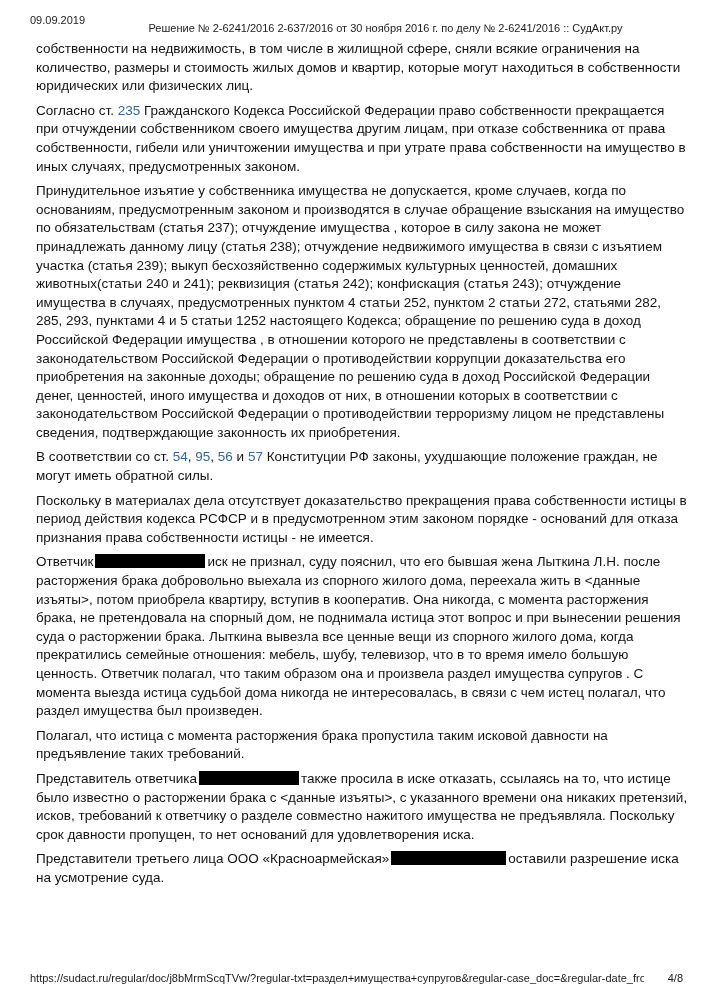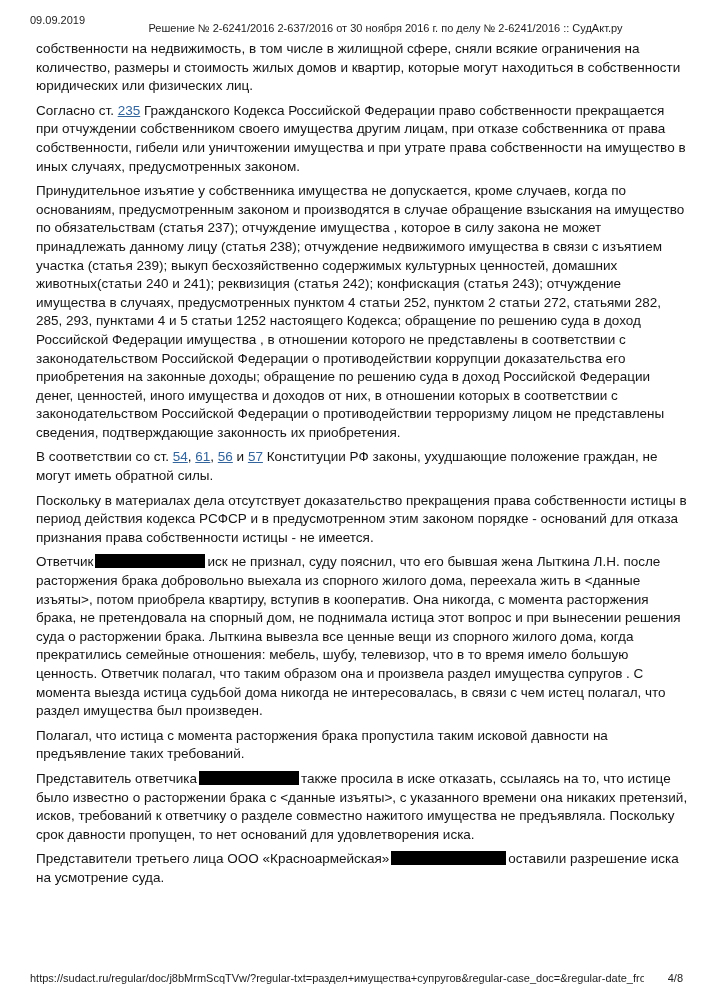--- a/index.html
+++ b/index.html
@@ -36,21 +36,20 @@
   p.para {
     font-size: 13.5px;
     line-height: 18.6px;
     margin-bottom: 6px;
     color: #141414;
     text-align: left;
   }
   .b { font-weight: normal; }
   .doclink {
     color: var(--link, #33659c);
-    text-decoration: underline;
     cursor: pointer;
   }
   .redaction {
     display: inline-block;
     height: 14px;
     background: var(--redact, #000);
     vertical-align: -2px;
     margin: 0 2px;
   }
   .print-footer {
@@ -73,21 +72,21 @@
 
   <div class="print-header">
     <span class="date">09.09.2019</span>
     <span class="title">Решение № 2-6241/2016 2-637/2016 от 30 ноября 2016 г. по делу № 2-6241/2016 :: СудАкт.ру</span>
   </div>
 
   <main class="content" id="doc-body">
       <p class="para"><span class="">собственности на недвижимость, в том числе в жилищной сфере, сняли всякие ограничения на количество, размеры и стоимость жилых домов и квартир, которые могут находиться в собственности юридических или физических лиц.</span></p>
       <p class="para"><span class="">Согласно ст. </span><a class="doclink">235</a><span class=""> Гражданского Кодекса Российской Федерации право собственности прекращается при отчуждении собственником своего </span><span class="b">имущества</span><span class=""> другим лицам, при отказе собственника от права собственности, гибели или уничтожении </span><span class="b">имущества</span><span class=""> и при утрате права собственности на </span><span class="b">имущество</span><span class=""> в иных случаях, предусмотренных законом.</span></p>
       <p class="para"><span class="">Принудительное изъятие у собственника </span><span class="b">имущества</span><span class=""> не допускается, кроме случаев, когда по основаниям, предусмотренным законом и производятся в случае обращение взыскания на </span><span class="b">имущество</span><span class=""> по обязательствам (статья 237); отчуждение </span><span class="b">имущества</span><span class=""> , которое в силу закона не может принадлежать данному лицу (статья 238); отчуждение недвижимого </span><span class="b">имущества</span><span class=""> в связи с изъятием участка (статья 239); выкуп бесхозяйственно содержимых культурных ценностей, домашних животных(статьи 240 и 241); реквизиция (статья 242); конфискация (статья 243); отчуждение </span><span class="b">имущества</span><span class=""> в случаях, предусмотренных пунктом 4 статьи 252, пунктом 2 статьи 272, статьями 282, 285, 293, пунктами 4 и 5 статьи 1252 настоящего Кодекса; обращение по решению суда в доход Российской Федерации </span><span class="b">имущества</span><span class=""> , в отношении которого не представлены в соответствии с законодательством Российской Федерации о противодействии коррупции доказательства его приобретения на законные доходы; обращение по решению суда в доход Российской Федерации денег, ценностей, иного </span><span class="b">имущества</span><span class=""> и доходов от них, в отношении которых в соответствии с законодательством Российской Федерации о противодействии терроризму лицом не представлены сведения, подтверждающие законность их приобретения.</span></p>
-      <p class="para"><span class="">В соответствии со ст. </span><a class="doclink">54</a><span class="">, </span><a class="doclink">61</a><span class="">, </span><a class="doclink">56</a><span class=""> и </span><a class="doclink">57</a><span class=""> Конституции РФ законы, ухудшающие положение граждан, не могут иметь обратной силы.</span></p>
+      <p class="para"><span class="">В соответствии со ст. </span><a class="doclink">54</a><span class="">, </span><a class="doclink">95</a><span class="">, </span><a class="doclink">56</a><span class=""> и </span><a class="doclink">57</a><span class=""> Конституции РФ законы, ухудшающие положение граждан, не могут иметь обратной силы.</span></p>
       <p class="para"><span class="">Поскольку в материалах дела отсутствует доказательство прекращения права собственности истицы в период действия кодекса РСФСР и в предусмотренном этим законом порядке - оснований для отказа признания права собственности истицы - не имеется.</span></p>
       <p class="para"><span class="">Ответчик</span><span class="redaction" style="width: 110px;"></span><span class="">иск не признал, суду пояснил, что его бывшая жена Лыткина Л.Н. после расторжения брака добровольно выехала из спорного жилого дома, переехала жить в &lt;данные изъяты&gt;, потом приобрела квартиру, вступив в кооператив. Она никогда, с момента расторжения брака, не претендовала на спорный дом, не поднимала истица этот вопрос и при вынесении решения суда о расторжении брака. Лыткина вывезла все ценные вещи из спорного жилого дома, когда прекратились семейные отношения: мебель, шубу, телевизор, что в то время имело большую ценность. Ответчик полагал, что таким образом она и произвела </span><span class="b">раздел имущества супругов</span><span class=""> . С момента выезда истица судьбой дома никогда не интересовалась, в связи с чем истец полагал, что </span><span class="b">раздел имущества</span><span class=""> был произведен.</span></p>
       <p class="para"><span class="">Полагал, что истица с момента расторжения брака пропустила таким исковой давности на предъявление таких требований.</span></p>
       <p class="para"><span class="">Представитель ответчика</span><span class="redaction" style="width: 100px;"></span><span class="">также просила в иске отказать, ссылаясь на то, что истице было известно о расторжении брака с &lt;данные изъяты&gt;, с указанного времени она никаких претензий, исков, требований к ответчику о </span><span class="b">разделе</span><span class=""> совместно нажитого </span><span class="b">имущества</span><span class=""> не предъявляла. Поскольку срок давности пропущен, то нет оснований для удовлетворения иска.</span></p>
       <p class="para"><span class="">Представители третьего лица ООО «Красноармейская»</span><span class="redaction" style="width: 115px;"></span><span class="">оставили разрешение иска на усмотрение суда.</span></p>
     </main>
 
   <div class="print-footer">
     <span class="url">https://sudact.ru/regular/doc/j8bMrmScqTVw/?regular-txt=раздел+имущества+супругов&amp;regular-case_doc=&amp;regular-date_from=&amp;regular-date_t…</span>
     <span class="pagenum">4/8</span>

